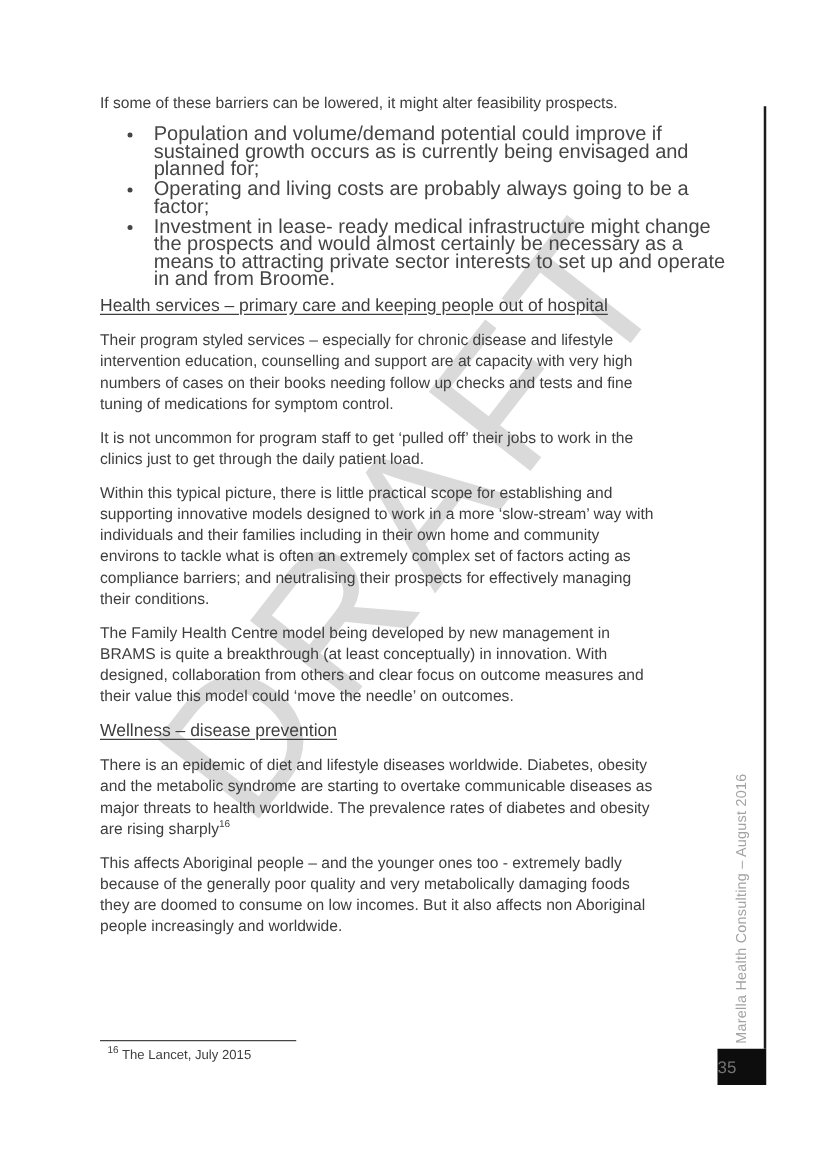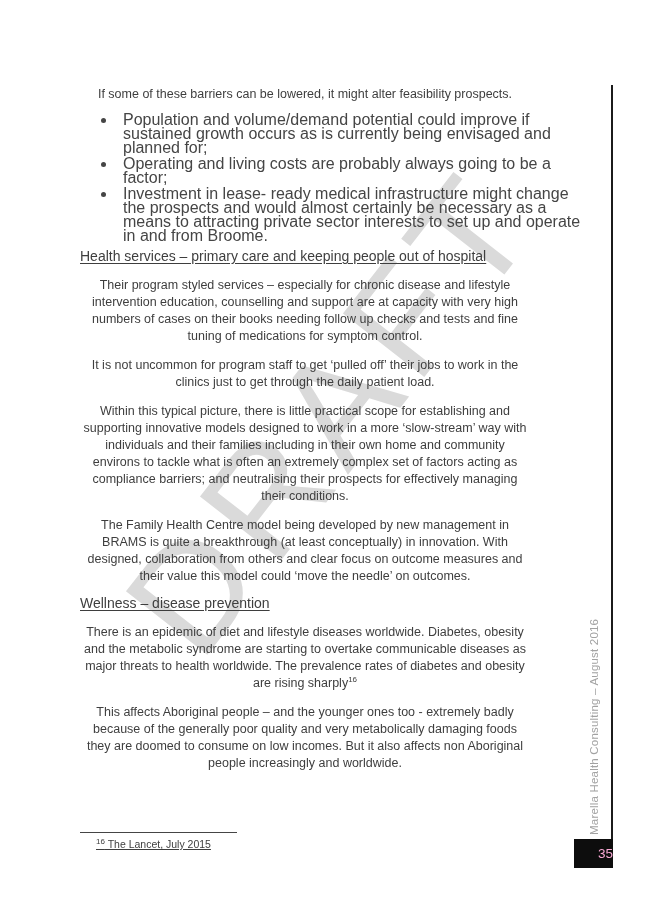--- a/index.html
+++ b/index.html
@@ -10,48 +10,48 @@
   .watermark {
     position:absolute; left:35px; top:330px; width:600px; height:170px;
     font-size:150px; line-height:160px; letter-spacing:12px; text-align:center;
     color:#dadada; transform:rotate(-52deg); transform-origin:center center;
     z-index:0; font-weight:400; user-select:none;
   }
   .content {
     position:absolute; left:80px; top:74px; width:450px; z-index:1;
     color:#3e3e3e;
   }
-  .content p.body   { font-size:12.5px; line-height:17px; margin:12px 0 10px 0;text-align:center; }
+  .content p.body   { font-size:12.5px; line-height:17px; margin:0 0 10px 0; }
   .content p.heading{
     font-size:14px; line-height:17px; margin:5px 0 11px 0;
     text-decoration:underline; text-underline-offset:2px;
   }
   ul.bullets {
     margin:0 0 0 0; padding-left:37px; width:478px;
     font-size:16px; line-height:14px; color:#454545;
   }
   ul.bullets li { margin:0 0 2px 0; padding-left:6px; }
   sup.fn { font-size:8px; line-height:0; vertical-align:super; }
   .footnote-block { position:absolute; left:80px; top:832px; z-index:1; color:#3e3e3e; }
   .footnote-rule  { width:157px; height:0; border-top:1.3px solid #454545; }
-  .footnote-text  { font-size:10.5px; line-height:14px; margin:4px 0 0 16px;text-decoration:underline; }
+  .footnote-text  { font-size:10.5px; line-height:14px; margin:4px 0 0 6px; }
   .vertical-rule {
     position:absolute; left:611px; top:85px; width:2px; height:754px;
     background:#1b1b1b; z-index:1;
   }
   .sidebar-caption {
     position:absolute; left:588px; top:597px; height:238px; width:15px;
     writing-mode:vertical-rl; transform:rotate(180deg);
     font-size:11.5px; letter-spacing:0.2px; color:#a2a2a2;
     white-space:nowrap; z-index:1;
   }
   .page-number-box {
     position:absolute; left:574px; top:839px; width:39px; height:29px;
-    background:#0d0d0d; color:#f9a8d4; display:flex; align-items:center;
-    justify-content:flex-end; font-size:13.5px; z-index:2;
+    background:#0d0d0d; color:#737373; display:flex; align-items:center;
+    justify-content:flex-start; font-size:13.5px; z-index:2;
   }
 </style>
 </head>
 <body>
 
 <div class="page">
 
   <div class="watermark">DRAFT</div>
 
   <div class="content">

